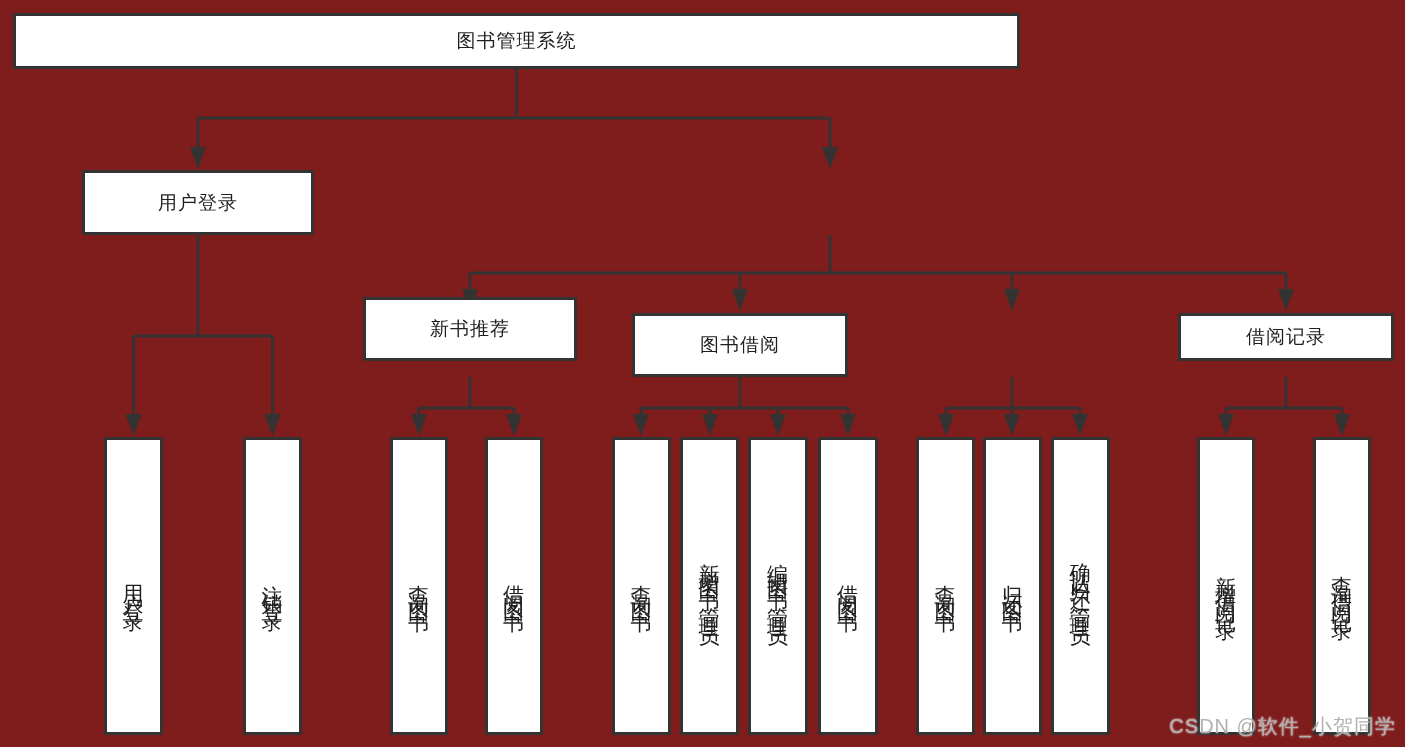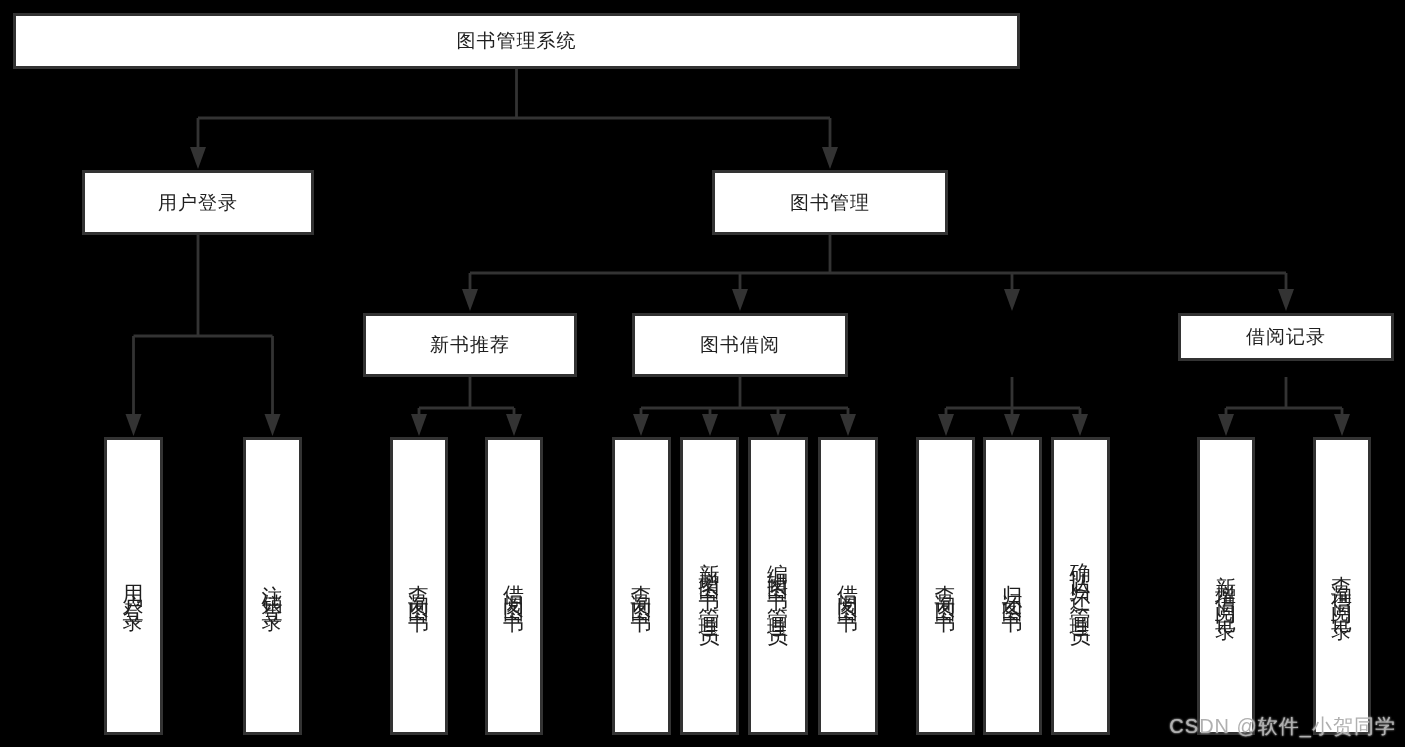--- a/index.html
+++ b/index.html
@@ -1,20 +1,20 @@
 <!DOCTYPE html>
 <html><head>
 <meta charset="utf-8">
 <style>
   html, body { margin: 0; padding: 0; background: #ffffff; }
   .stage {
     position: relative;
     width: 1405px;
     height: 747px;
-    background: #000000;
+    background: #7f1d1d;
     font-family: "Liberation Sans", "DejaVu Sans", sans-serif;
     overflow: hidden;
   }
   .wires {
     position: absolute;
     left: 0; top: 0;
     width: 1405px; height: 747px;
   }
   .node {
     position: absolute;
@@ -116,23 +116,22 @@
       <polygon points="1012,436 1004,414 1020,414"></polygon>
       <polygon points="1080,436 1072,414 1088,414"></polygon>
       <polygon points="1226,436 1218,414 1234,414"></polygon>
       <polygon points="1342,436 1334,414 1350,414"></polygon>
     </g>
   </svg>
 
   <div class="node hnode" style="left:13px; top:13px; width:1007px; height:56px;">图书管理系统</div>
 
   <div class="node hnode" style="left:82px; top:170px; width:232px; height:65px;">用户登录</div>
-  <div class="node hnode" style="left:712px; top:170px; width:236px; height:65px;">图书管理</div>
 
-  <div class="node hnode" style="left:363px; top:313px; width:214px; height:64px;">新书推荐</div>
+  <div class="node hnode" style="left:363px; top:297px; width:214px; height:64px;">新书推荐</div>
   <div class="node hnode" style="left:632px; top:313px; width:216px; height:64px;">图书借阅</div>
   <div class="node hnode" style="left:1178px; top:313px; width:216px; height:48px;">借阅记录</div>
 
   <div class="node vnode" style="left:104px; top:437px; width:59px; height:298px;">用户登录</div>
   <div class="node vnode" style="left:243px; top:437px; width:59px; height:298px;">注销登录</div>
 
   <div class="node vnode" style="left:390px; top:437px; width:58px; height:298px;">查询图书</div>
   <div class="node vnode" style="left:485px; top:437px; width:58px; height:298px;">借阅图书</div>
 
   <div class="node vnode" style="left:612px; top:437px; width:59px; height:298px;">查询图书</div>

